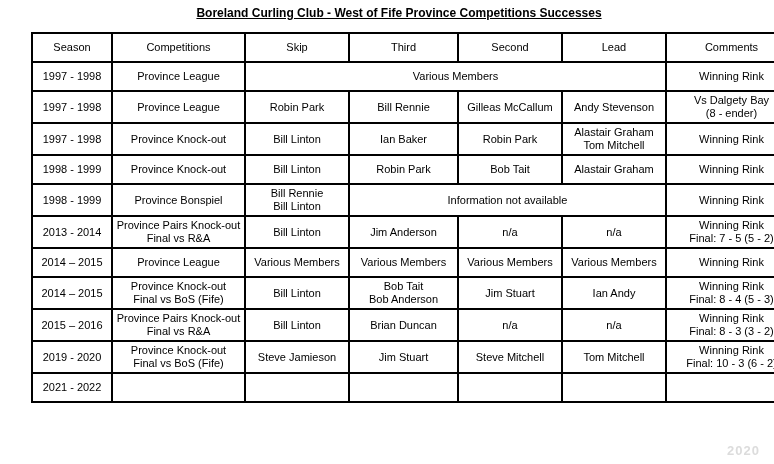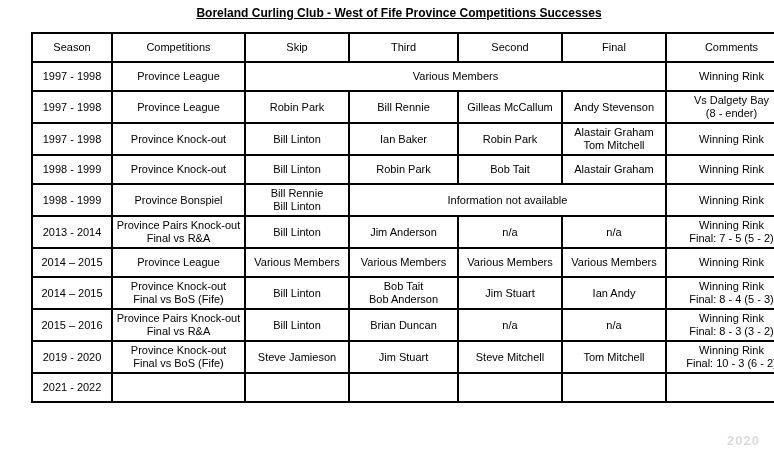--- a/index.html
+++ b/index.html
@@ -48,21 +48,21 @@
   col.c-season      { width: 80px; }
   col.c-competition { width: 133px; }
   col.c-skip        { width: 104px; }
   col.c-third       { width: 109px; }
   col.c-second      { width: 104px; }
   col.c-lead        { width: 104px; }
   col.c-comments    { width: 131px; }
   .watermark {
     position: absolute;
     right: 14px;
-    bottom: 16px;
+    bottom: 6px;
     font-size: 13px;
     font-weight: bold;
     letter-spacing: 1px;
     color: #dcdcdc;
     user-select: none;
   }
 </style>
 </head>
 <body>
 
@@ -78,21 +78,21 @@
     <col class="c-lead">
     <col class="c-comments">
   </colgroup>
   <thead>
     <tr>
         <th>Season</th>
         <th>Competitions</th>
         <th>Skip</th>
         <th>Third</th>
         <th>Second</th>
-        <th>Final</th>
+        <th>Lead</th>
         <th>Comments</th>
       </tr>
   </thead>
   <tbody>
       <tr>
         <td>1997 - 1998</td>
         <td>Province League</td>
         <td colspan="4">Various Members</td>
         <td>Winning Rink</td>
       </tr>

